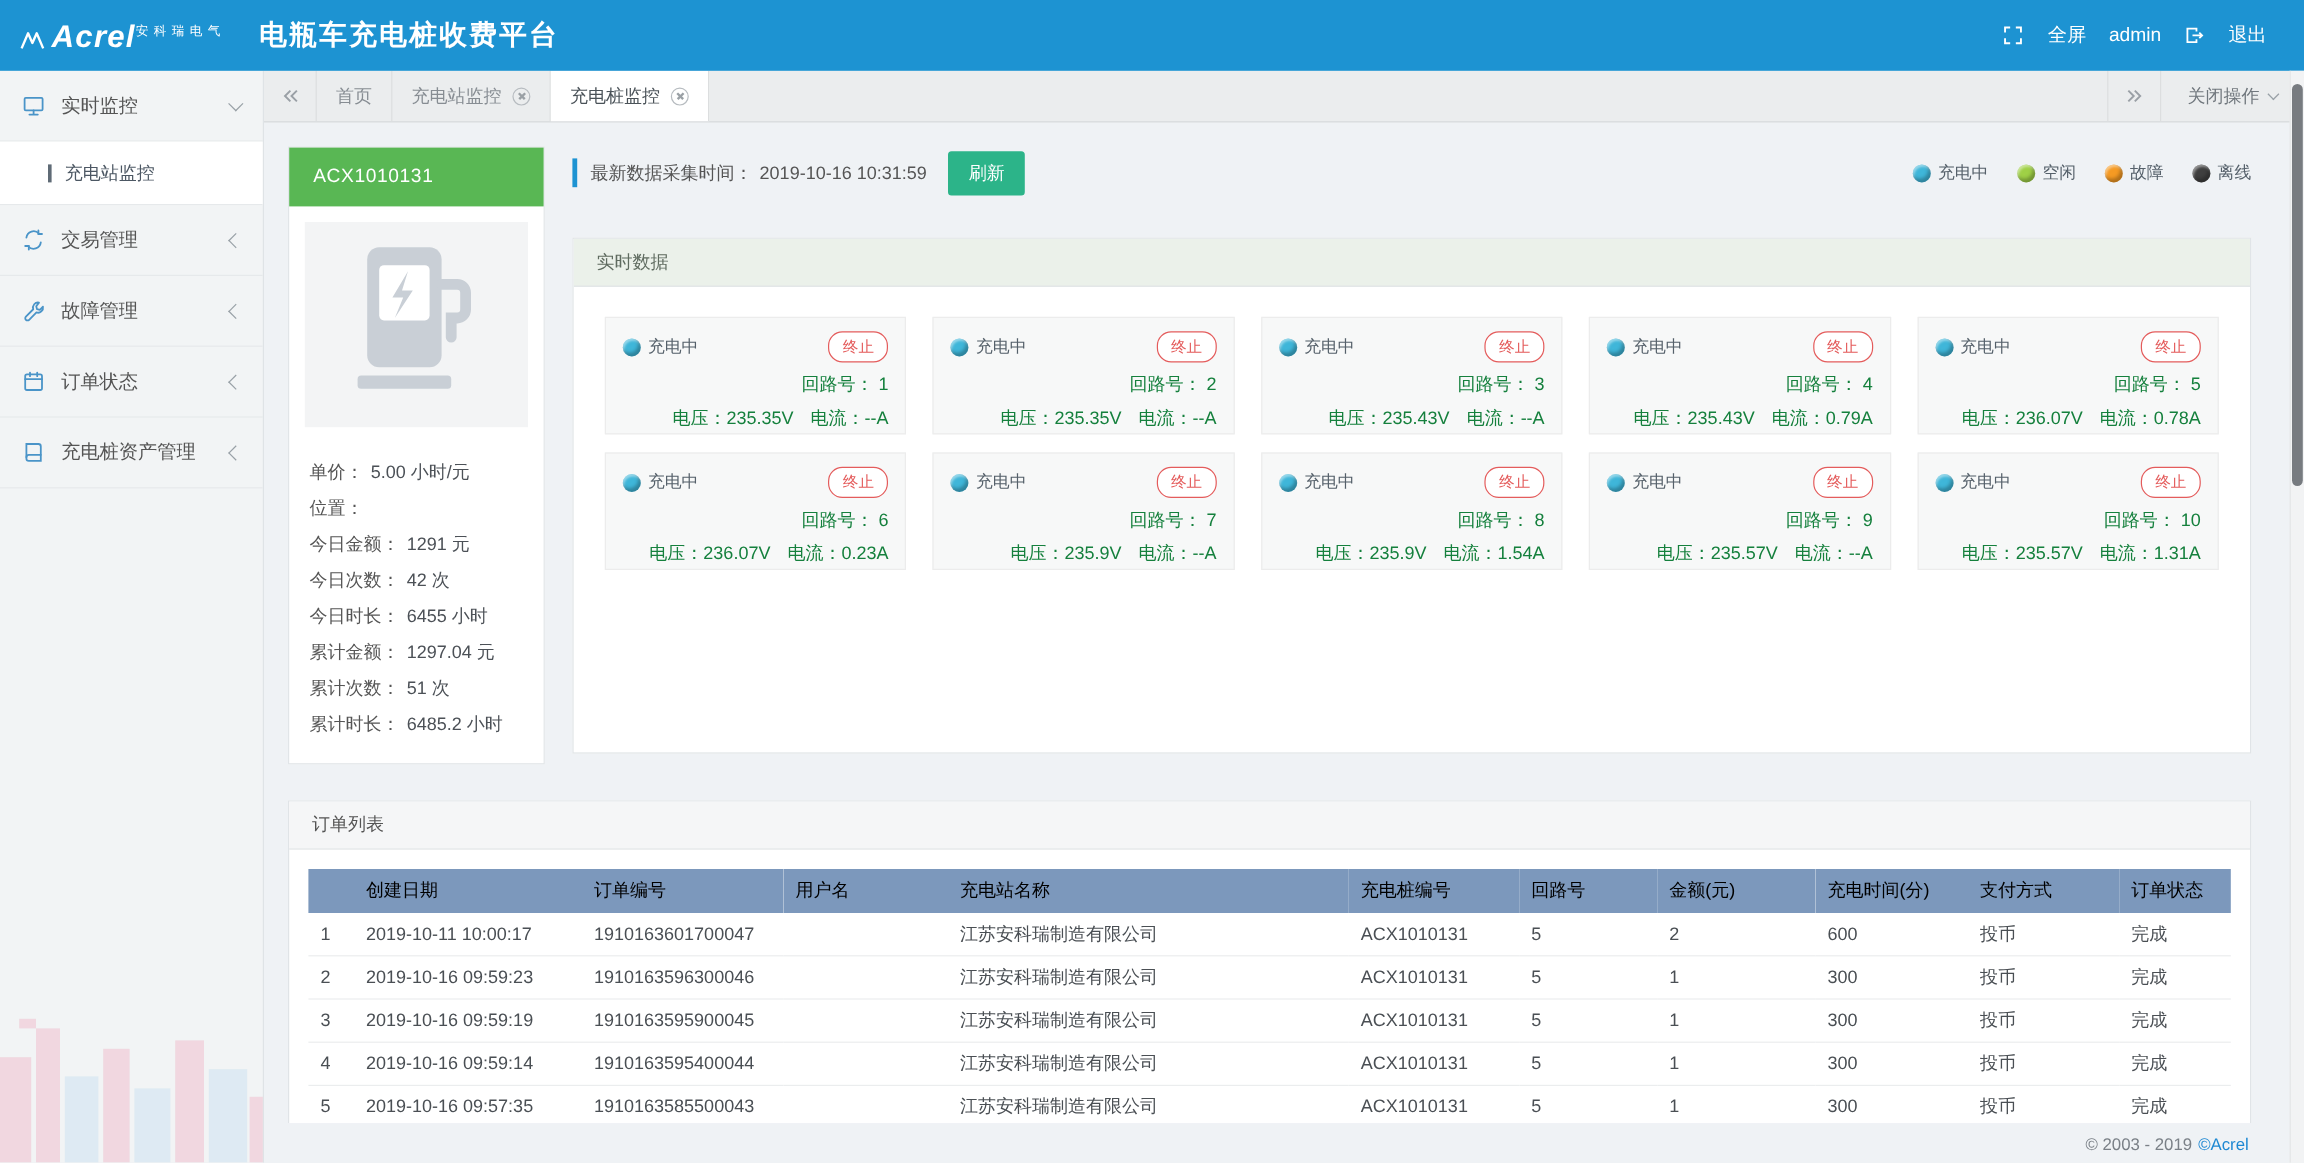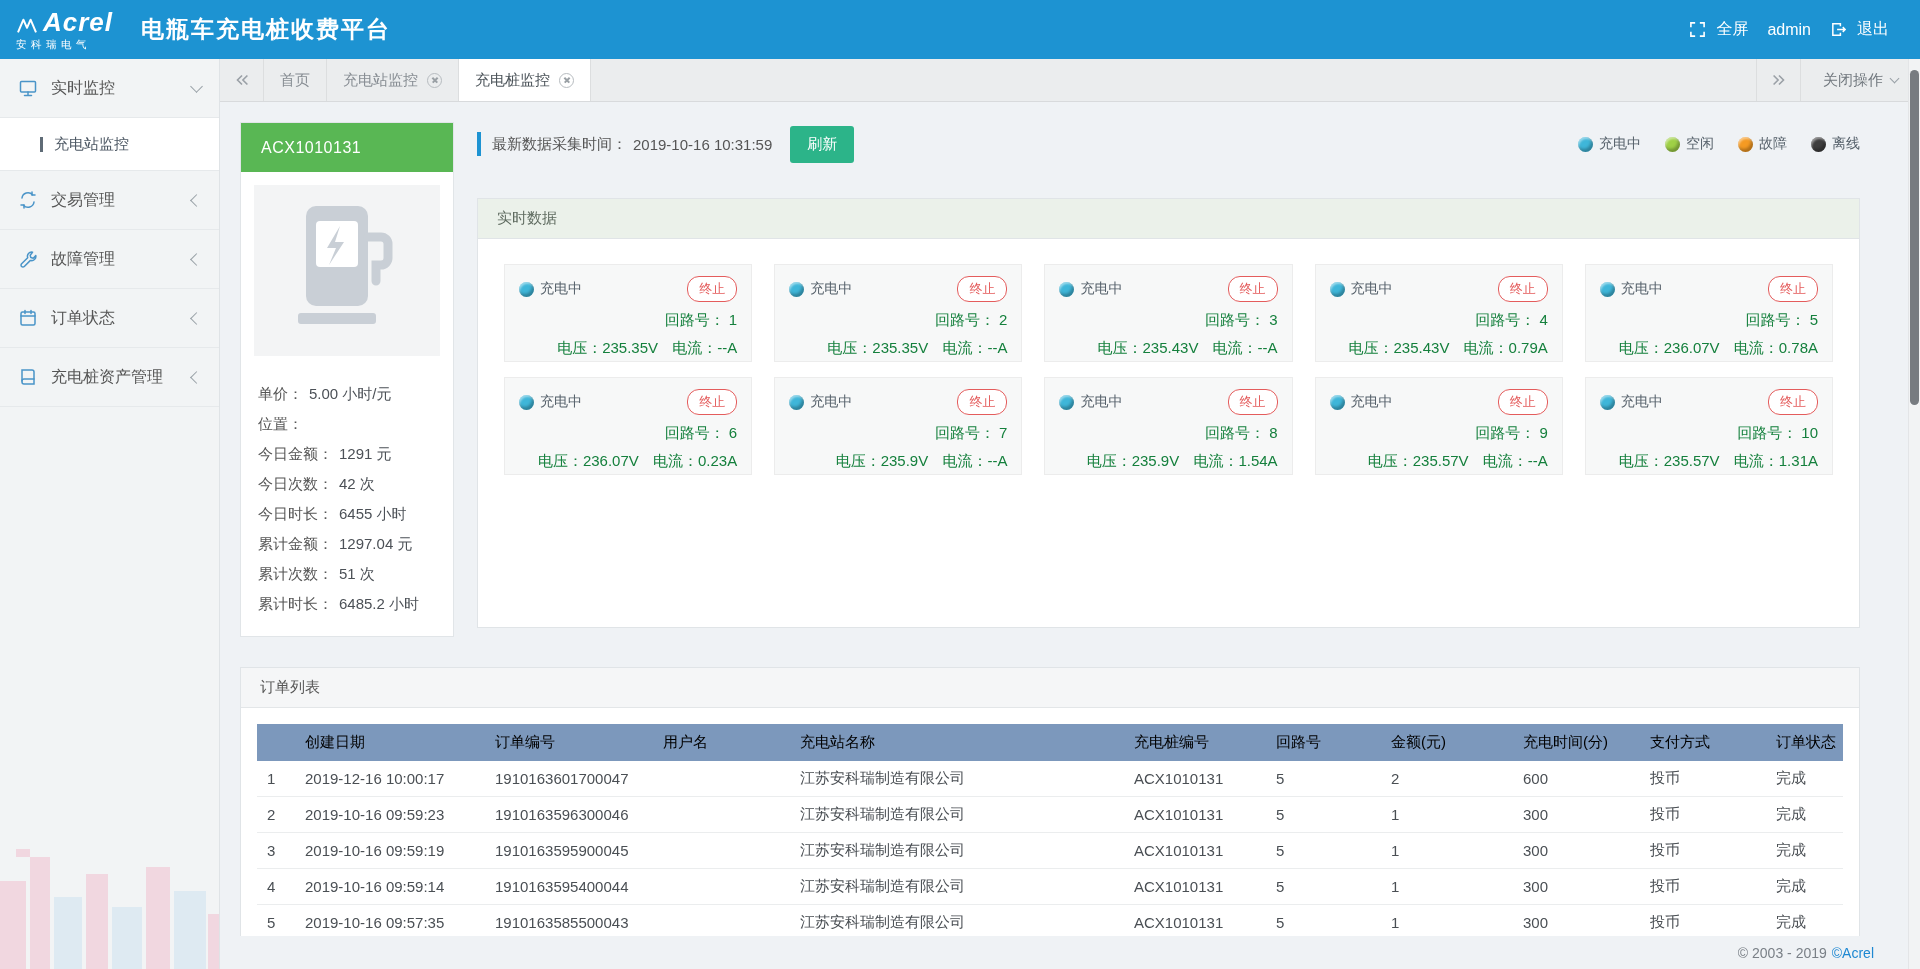--- a/index.html
+++ b/index.html
@@ -4,27 +4,27 @@
 <style>
   * { margin:0; padding:0; box-sizing:border-box; }
   html,body { width:1920px; height:969px; overflow:hidden; }
   body { font-family:"Liberation Sans","DejaVu Sans",sans-serif; font-size:15px; color:#555;
          background:#eff2f5; position:relative; }
   a { text-decoration:none; }
 
   
   .header { height:59px; background:#1d93d2; display:flex; align-items:center;
             padding:0 26px 0 16px; color:#fff; position:relative; z-index:10; }
-  .logo { display:flex; flex-direction:column; margin-right:28px; line-height:1; }
+  .logo { display:flex; flex-direction:row; margin-right:28px; line-height:1; }
   .logo-row { display:flex; align-items:flex-end; gap:5px; }
   .logo-main { font-size:26px; font-weight:bold; font-style:italic; letter-spacing:1px; }
   .logo-sub { font-size:10.5px; letter-spacing:4.5px; margin-top:4px; }
   .app-title { font-size:23px; font-weight:bold; letter-spacing:2px; color:#fff; }
   .header-right { margin-left:auto; display:flex; align-items:center; gap:9px; font-size:16px; }
-  .hbtn { display:flex; align-items:center; gap:10px; cursor:pointer; padding:0 5px; }
+  .hbtn { display:flex; align-items:center; gap:20px; cursor:pointer; padding:0 5px; }
 
   
   .main { display:flex; height:910px; }
 
   
   .sidebar { width:220px; background:#f2f4f5; border-right:1px solid #dfe3e6;
              position:relative; overflow:hidden; flex:none; }
   .side-item { height:59px; display:flex; align-items:center; padding:0 18px;
                border-bottom:1px solid #e6e9eb; font-size:16px; color:#555; cursor:pointer; }
   .side-item .sicon { width:20px; height:20px; margin-right:13px; flex:none; }
@@ -56,21 +56,21 @@
                border:1px solid #b7bcc0; flex:none; cursor:pointer; }
   .tab-close::before,.tab-close::after { content:""; position:absolute; left:50%; top:50%;
                width:7px; height:1.5px; background:#9aa0a5; }
   .tab-close::before { transform:translate(-50%,-50%) rotate(45deg); }
   .tab-close::after  { transform:translate(-50%,-50%) rotate(-45deg); }
   .tab-actions { margin-left:auto; display:flex; align-items:stretch; }
   .close-ops { display:flex; align-items:center; gap:8px; padding:0 22px;
                border-left:1px solid #dcdedf; color:#70777d; font-size:15px; cursor:pointer; }
 
   
-  .page { flex:1; padding:20px 60px 0 20px; overflow:hidden; }
+  .page { flex:1; padding:20px 44px 0 20px; overflow:hidden; }
   .top-row { display:flex; gap:23px; }
 
   
   .device-panel { width:214px; height:515px; background:#fff; border:1px solid #e1e5e8; flex:none; }
   .device-header { height:49px; background:#59b754; color:#fff; display:flex;
                    align-items:center; padding:0 20px; font-size:16px; letter-spacing:.5px; }
   .device-iconbox { margin:13px; height:171px; background:#f3f4f5;
                     display:flex; align-items:center; justify-content:center; }
   .device-stats { padding:10px 17px 0; }
   .stat-line { line-height:30px; font-size:15px; color:#555; white-space:nowrap; }
@@ -562,21 +562,21 @@
   <th>充电时间(分)</th>
 
   <th>支付方式</th>
 
   <th>订单状态</th>
 </tr>
             </thead>
             <tbody>
   <tr>
     <td>1</td>
-    <td>2019-12-16 10:00:17</td>
+    <td>2019-10-11 10:00:17</td>
     <td>1910163601700047</td>
     <td></td>
     <td>江苏安科瑞制造有限公司</td>
     <td>ACX1010131</td>
     <td>5</td>
     <td>2</td>
     <td>600</td>
     <td>投币</td>
     <td>完成</td>
   </tr>

